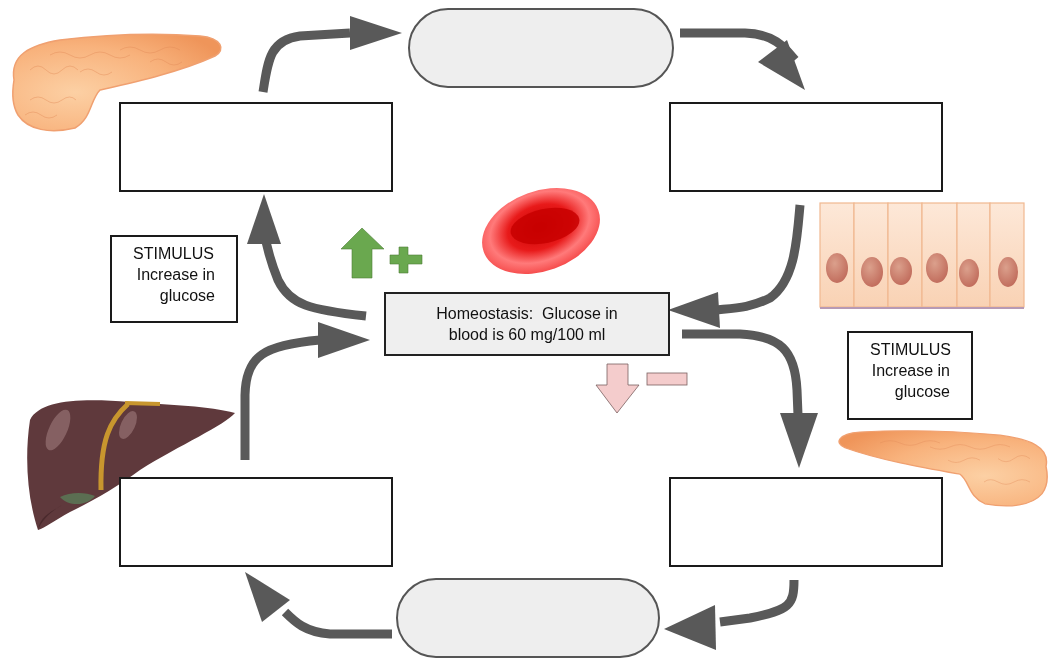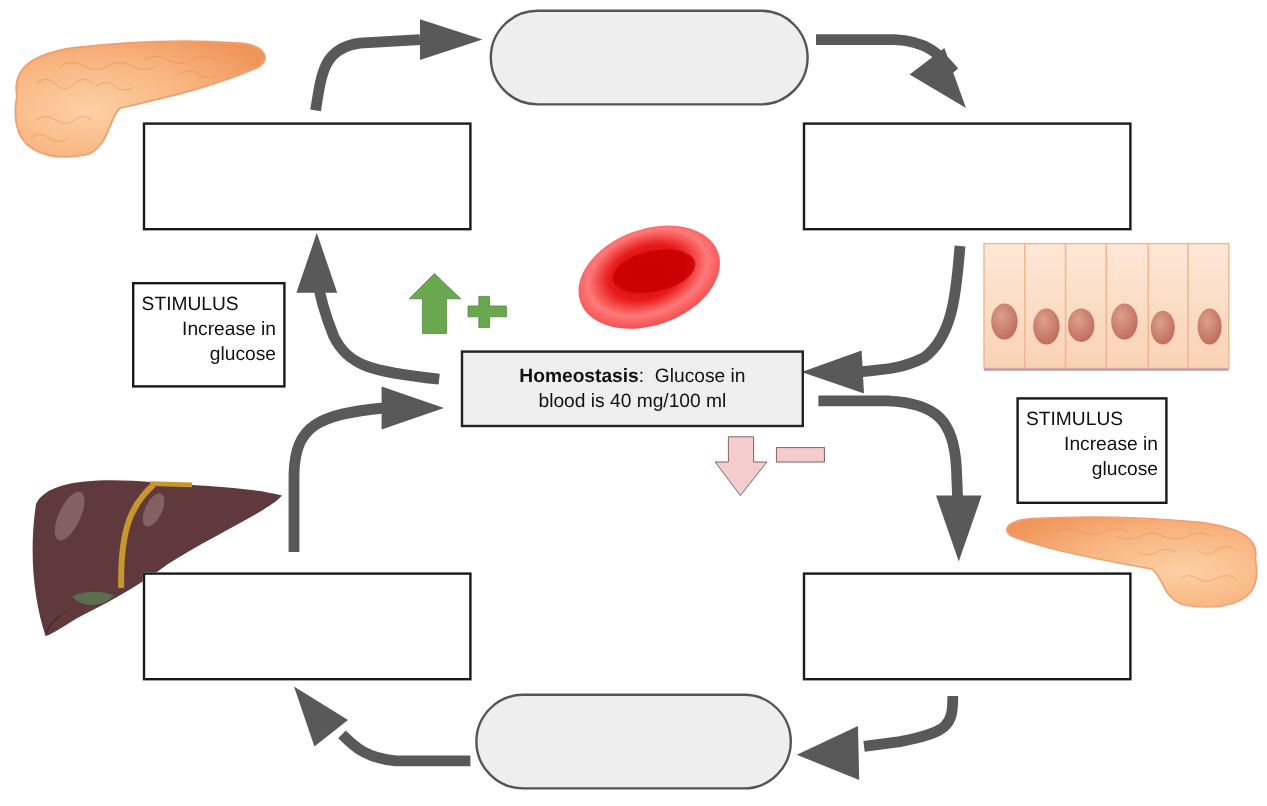--- a/index.html
+++ b/index.html
@@ -2,27 +2,27 @@
 <html><head>
   <meta charset="utf-8">
   <style>
     html, body { margin: 0; padding: 0; background: #ffffff; }
     body { width: 1056px; height: 672px; position: relative; overflow: hidden;
            font-family: "Liberation Sans", sans-serif; }
     .layer { position: absolute; left: 0; top: 0; }
     .box { position: absolute; box-sizing: border-box; border: 2px solid #1a1a1a; background: #ffffff; }
     .pill { position: absolute; box-sizing: border-box; border: 2px solid #555; background: #eeeeee; border-radius: 40px; }
     .stim { position: absolute; box-sizing: border-box; border: 2px solid #1a1a1a; background: #fff;
-            font-size: 16px; line-height: 21px; color: #111; padding: 6px 6px; }
+            font-size: 16px; line-height: 21px; color: #111; padding: 6px 21px; }
     .stim .l1 { display: block; }
     .stim .l2, .stim .l3 { display: block; text-align: right; }
     .homeo { position: absolute; left: 384px; top: 292px; width: 286px; height: 64px; box-sizing: border-box;
              border: 2px solid #222; background: #efefef; text-align: center;
              font-size: 16px; line-height: 21px; color: #111; padding-top: 9px; }
-    .homeo b { font-weight: bold; margin-top: 44px; }
+    .homeo b { font-weight: normal; margin-top: 44px; }
   </style>
 </head>
 <body>
 
 <svg class="layer" width="1056" height="672" viewBox="0 0 1056 672">
   <defs>
     <radialGradient id="panc" cx="0.3" cy="0.6" r="0.8">
       <stop offset="0" stop-color="#fcd0a4"></stop>
       <stop offset="0.6" stop-color="#f8b27c"></stop>
       <stop offset="1" stop-color="#ef955a"></stop>
@@ -158,14 +158,14 @@
 <div class="stim" style="left:847px; top:331px; width:126px; height:89px;">
   <span class="l1">STIMULUS</span>
   <span class="l2">Increase in</span>
   <span class="l3">glucose</span>
 </div>
 
 <div class="homeo">
   <div>
     <b>Homeostasis</b><span style="white-space: pre;">:  Glucose in</span>
   </div>
-  <div>blood is 40 mg/100 ml</div>
+  <div>blood is 60 mg/100 ml</div>
 </div>
 
 </body></html>

